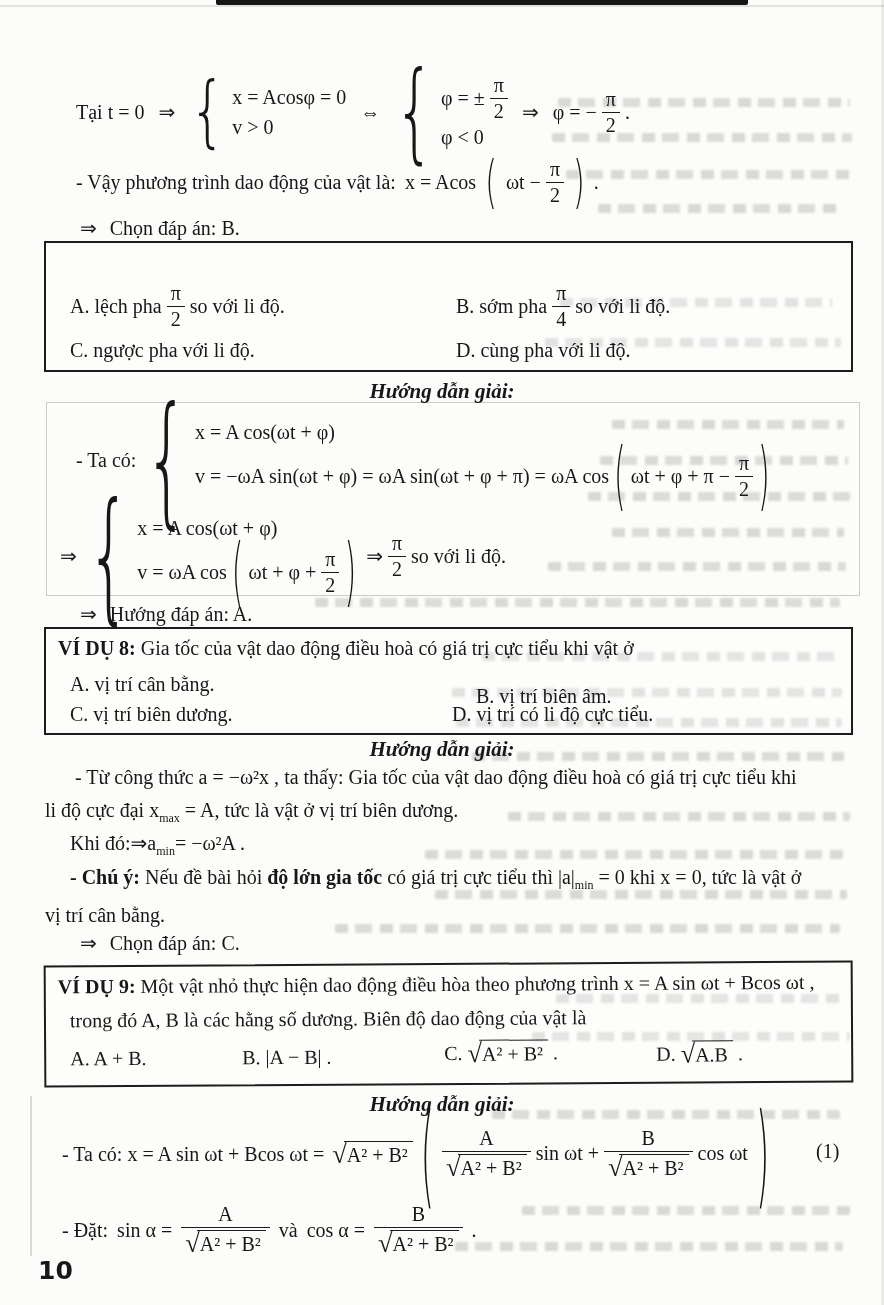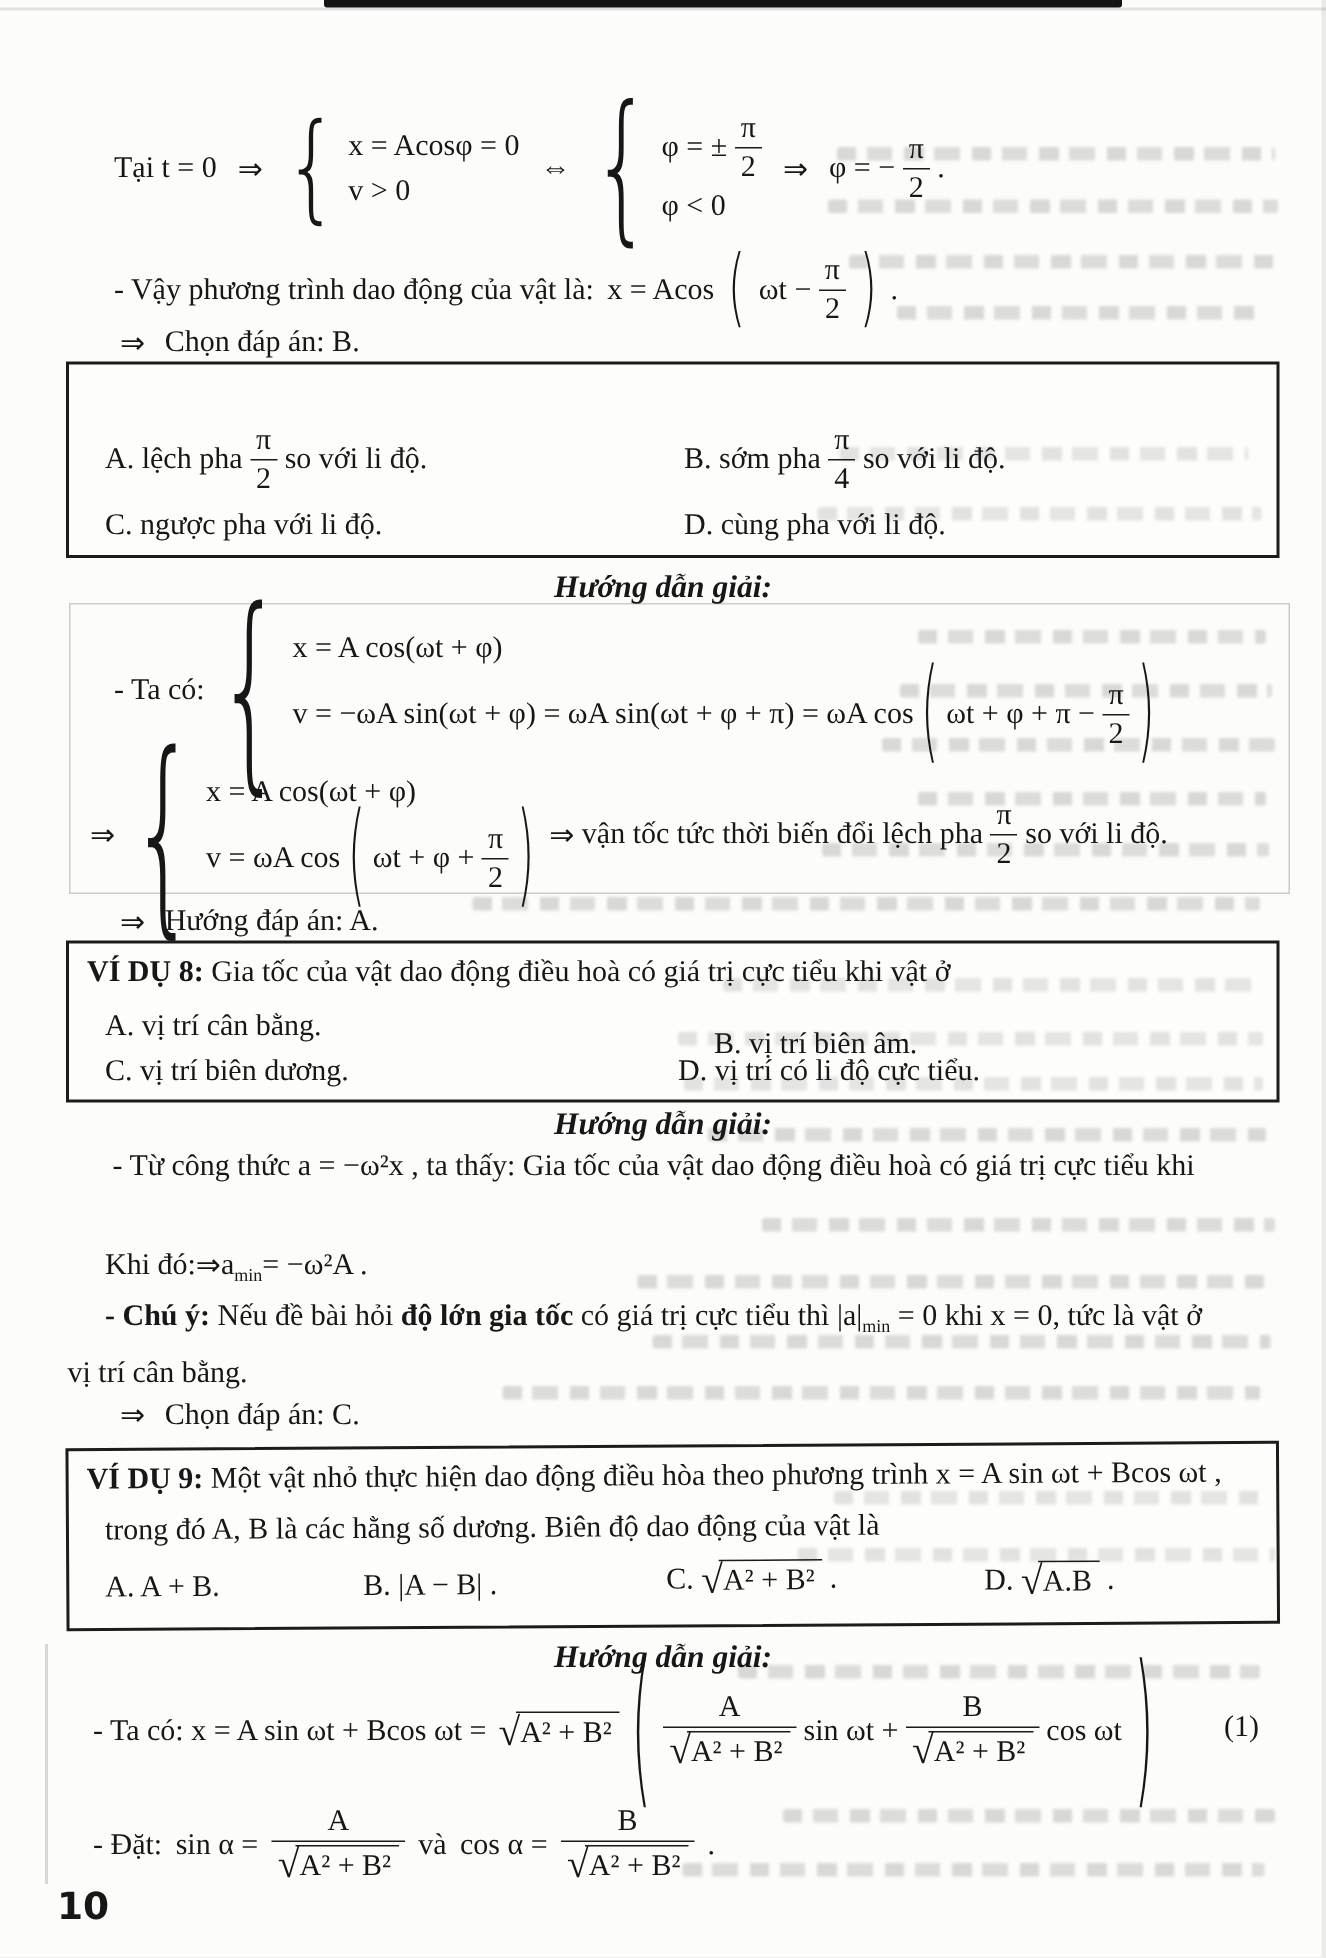--- a/index.html
+++ b/index.html
@@ -119,21 +119,21 @@
     <span class="mrow tight">
       <span>φ = −</span>
       <span class="fr">
         <span class="fn">π</span>
         <span class="fd">2</span>
       </span>
       <span>.</span>
     </span>
   </div>
 
-  <div class="t mrow" style="left:76px; top:166px; height:54px; gap:9px;">
+  <div class="t mrow" style="left:76px; top:155px; height:54px; gap:9px;">
     <span>- Vậy phương trình dao động của vật là:</span>
     <span>x = Acos</span>
     <span class="bp p-md">(</span>
     <span class="mrow tight">
       <span>ωt −</span>
       <span class="fr">
         <span class="fn">π</span>
         <span class="fd">2</span>
       </span>
     </span>
@@ -206,21 +206,20 @@
               <span class="fn">π</span>
               <span class="fd">2</span>
             </span>
           </span>
           <span class="bp p-lg">)</span>
         </span>
       </span>
     </span>
     <span class="mrow tight">
       <span>⇒</span>
-      <span>vận tốc tức thời biến đổi lệch pha</span>
       <span class="fr">
         <span class="fn">π</span>
         <span class="fd">2</span>
       </span>
       <span>so với li độ.</span>
     </span>
   </div>
 
   <div class="t ans" style="left:80px; top:602px;">
     <span>⇒</span>
@@ -237,20 +236,24 @@
     <div class="t" style="left:24px; top:74px;">C. vị trí biên dương.</div>
     <div class="t" style="left:406px; top:74px;">D. vị trí có li độ cực tiểu.</div>
   </div>
 
   <div class="guide" style="top:737px;">Hướng dẫn giải:</div>
 
   <div class="t mrow tight" style="left:75px; top:766px;">
     <span>- Từ công thức</span>
     <span>a = −ω²x ,</span>
     <span>ta thấy: Gia tốc của vật dao động điều hoà có giá trị cực tiểu khi</span>
+  </div>
+  <div class="t" style="left:45px; top:799px;">
+    <span>li độ cực đại x</span><sub class="sb">max</sub>
+    <span>= A, tức là vật ở vị trí biên dương.</span>
   </div>
 
   <div class="t mrow" style="left:70px; top:831px; gap:0;">
     <span>Khi đó:</span>
     <span>⇒</span>
     <span><span>a</span><sub class="sb">min</sub></span>
     <span>= −ω²A .</span>
   </div>
 
   <div class="t mrow tight" style="left:70px; top:866px;">

